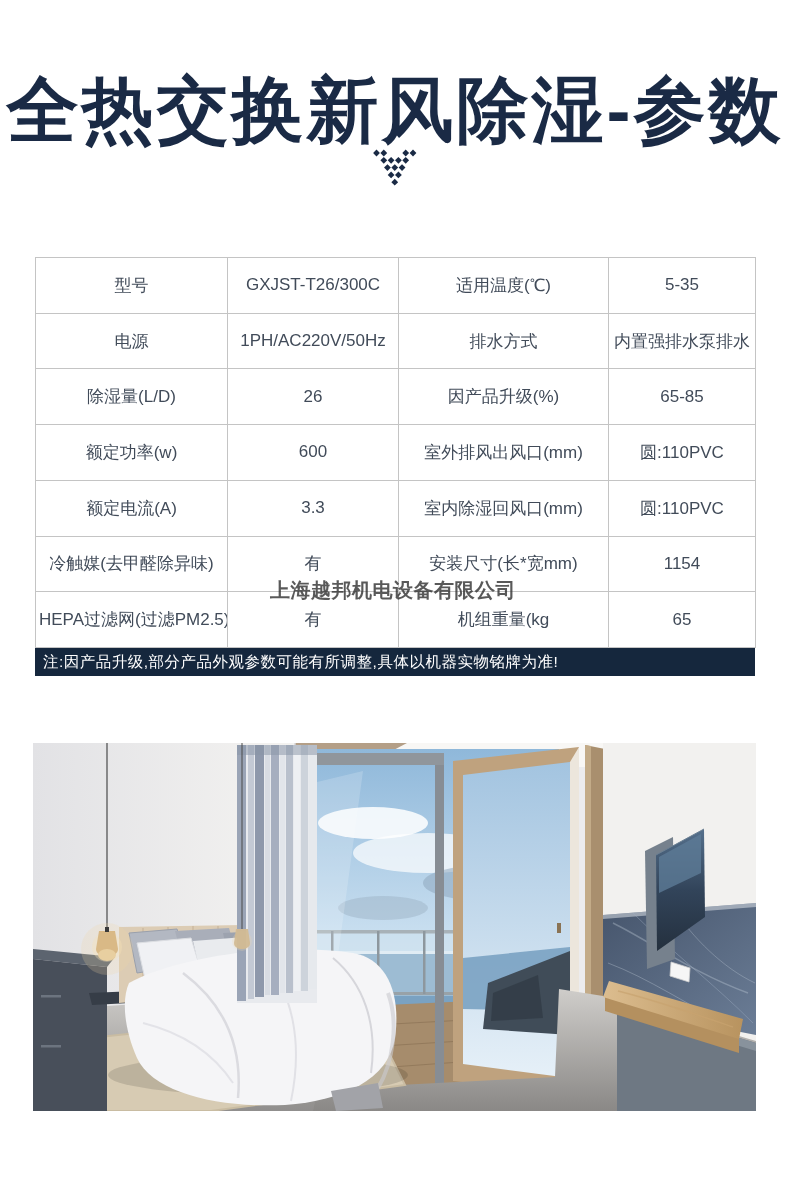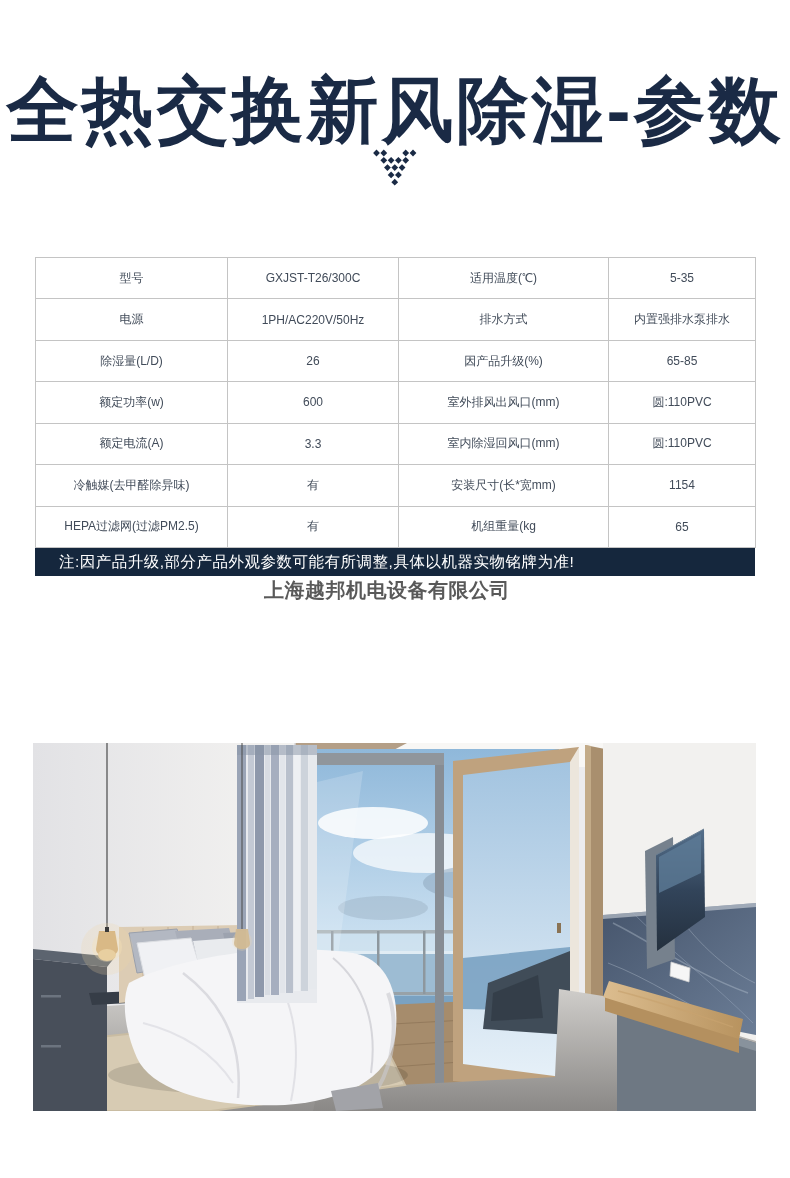--- a/index.html
+++ b/index.html
@@ -10,34 +10,34 @@
   
   .title{
     position:absolute;top:80px;left:0;width:790px;text-align:center;
     font-size:72px;line-height:60px;font-weight:900;color:#1a2a45;
     letter-spacing:3px;white-space:nowrap;
   }
   .logo{position:absolute;top:149px;left:50%;transform:translateX(-50%);}
   
   .spec-wrap{position:absolute;left:35px;top:257px;width:720px;}
   table.spec{
-    border-collapse:collapse;table-layout:fixed;width:720px;height:291px;
-    font-size:12px;color:#414b59;
+    border-collapse:collapse;table-layout:fixed;width:720px;height:391px;
+    font-size:17px;color:#414b59;
   }
   table.spec td{
     border:1px solid #c4c4c4;text-align:center;vertical-align:middle;
     padding:0 3px;overflow:hidden;white-space:nowrap;
   }
   .note-bar{
     width:720px;height:28px;line-height:28px;background:#15273d;color:#ffffff;
-    font-size:15.5px;padding-left:24px;box-sizing:border-box;white-space:nowrap;
+    font-size:15.5px;padding-left:8px;box-sizing:border-box;white-space:nowrap;
     letter-spacing:0.5px;
   }
   .watermark{
-    position:absolute;left:264px;top:577px;font-family:"DejaVu Serif","Liberation Serif",serif;
+    position:absolute;left:270px;top:577px;font-family:"DejaVu Serif","Liberation Serif",serif;
     font-size:20px;font-weight:700;color:#303030;opacity:0.8;letter-spacing:0.5px;
     white-space:nowrap;pointer-events:none;z-index:5;
   }
   
   .photo{position:absolute;left:33px;top:743px;width:723px;height:368px;}
 </style>
 </head>
 <body>
 
 <div class="title">全热交换新风除湿-参数</div>

